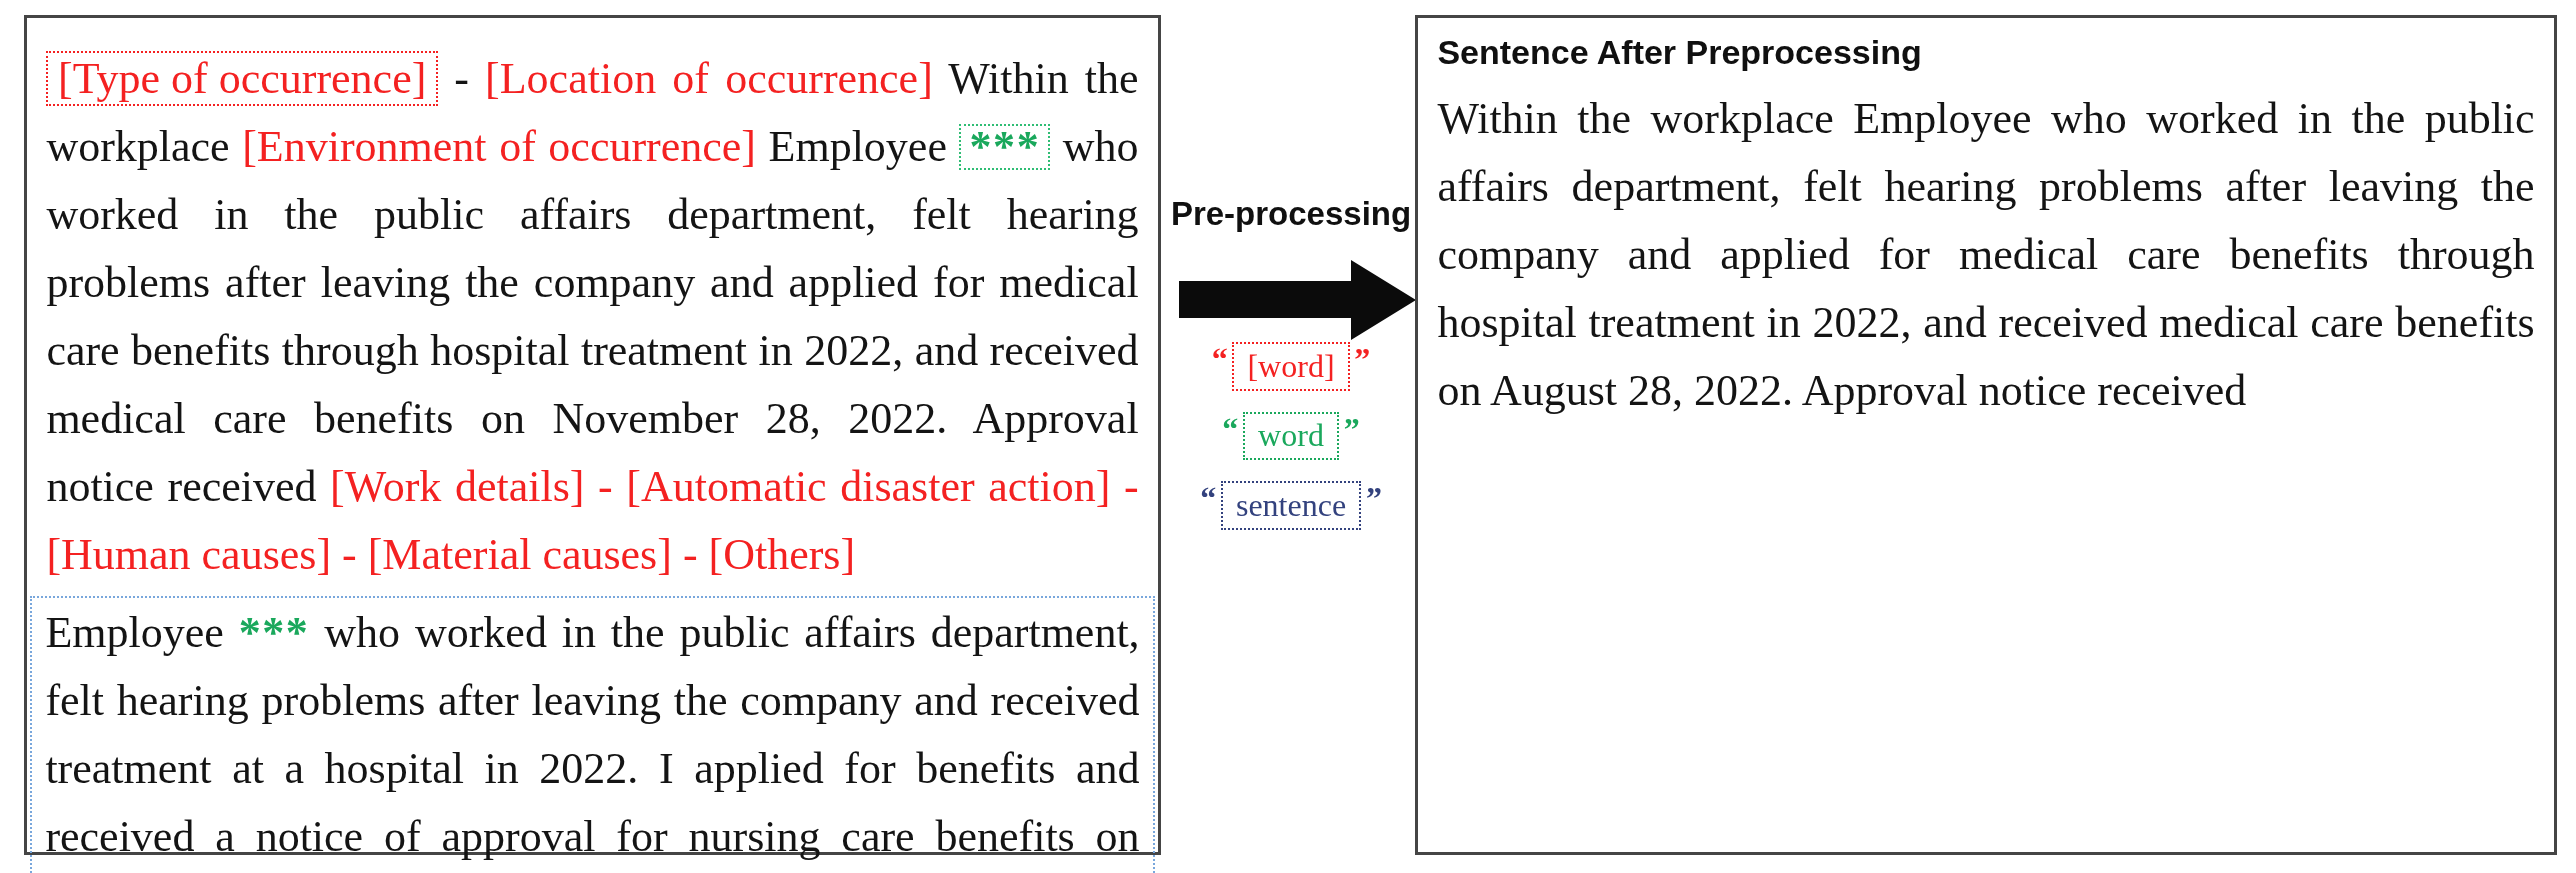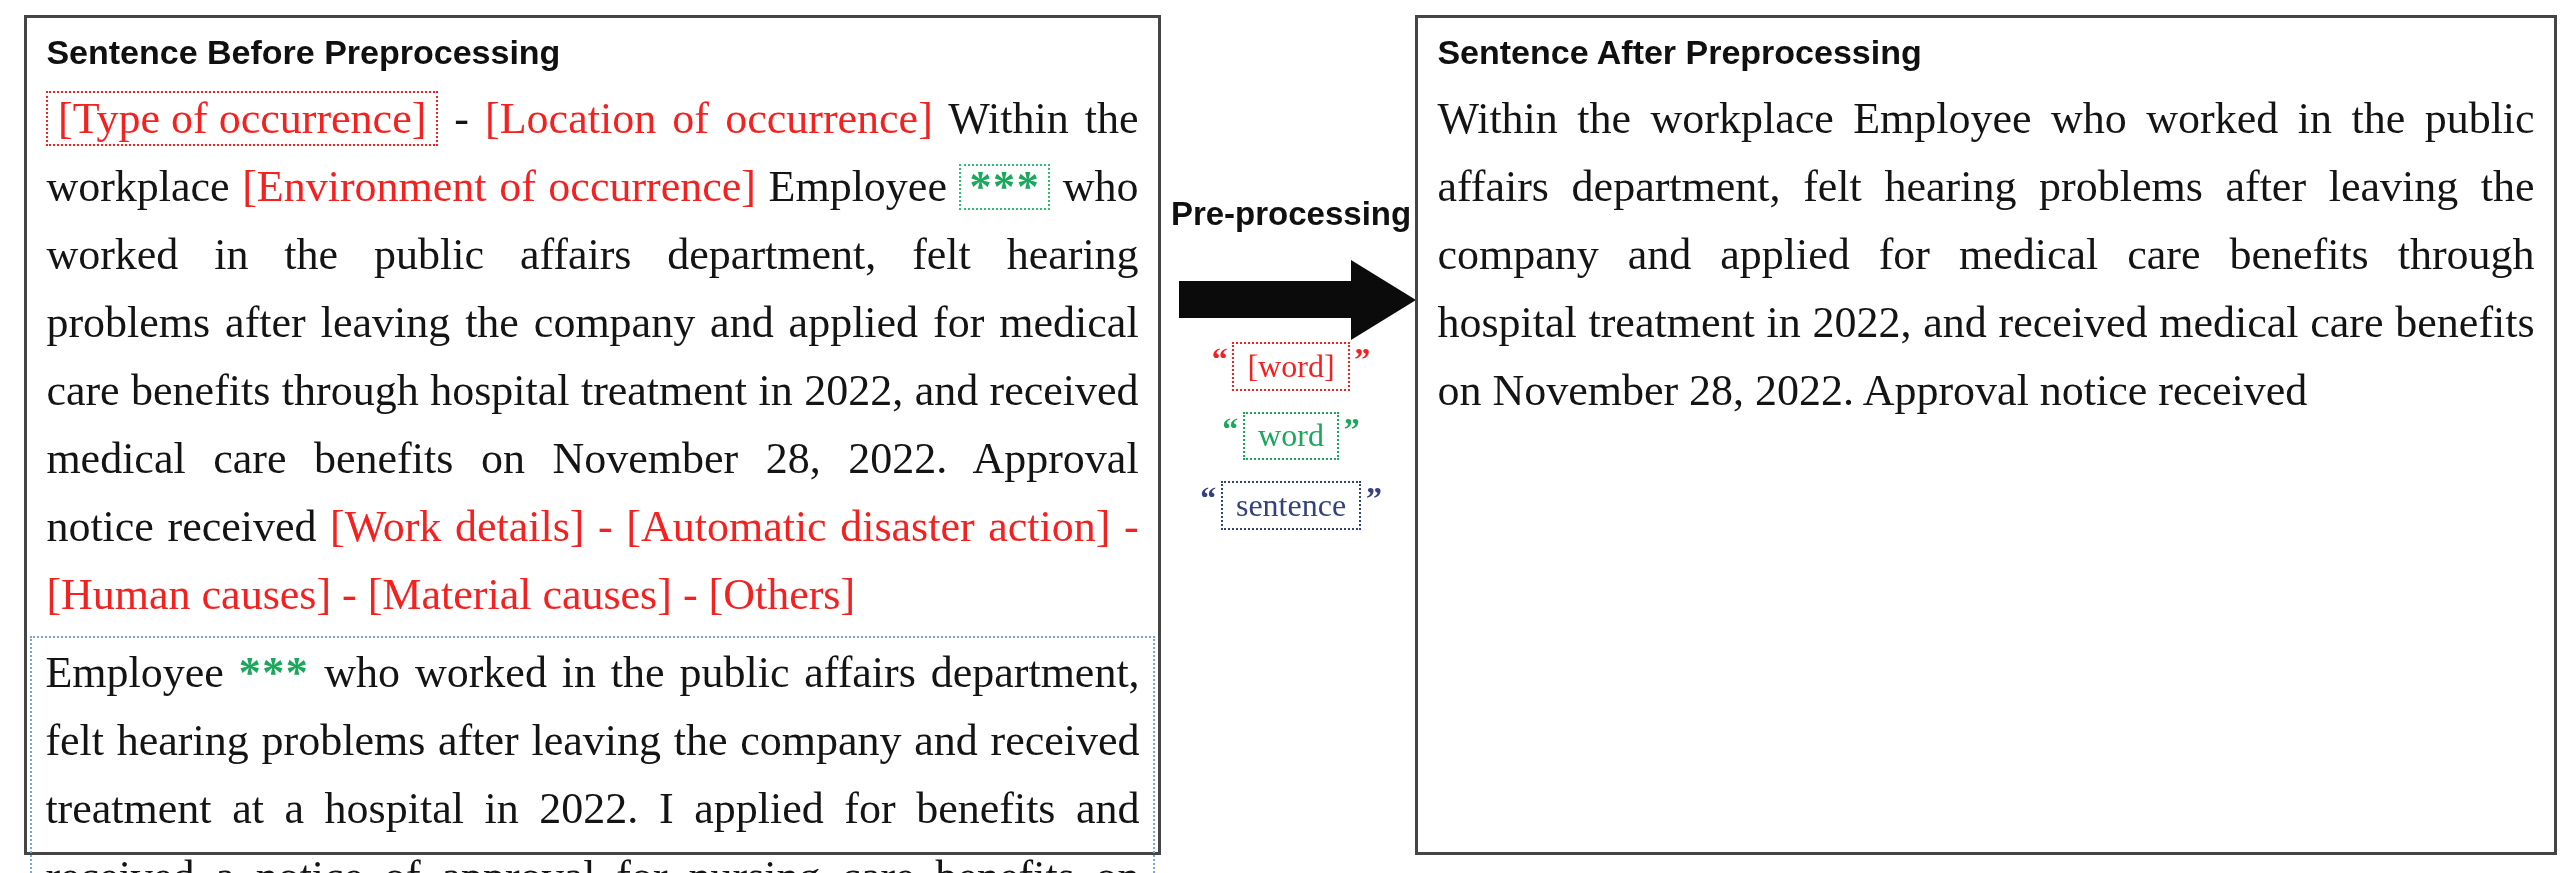--- a/index.html
+++ b/index.html
@@ -121,21 +121,20 @@
     text-align: center;
   }
   .lg-red   { color: var(--red); }
   .lg-green { color: var(--green); }
   .lg-navy  { color: var(--navy); }
 </style>
 </head>
 <body>
 
 <section class="panel panel-left">
-  <h2 class="panel-title">Sentence Before Preprocessing</h2>
   <p class="body-text"><span class="boxed-red">[Type of occurrence]</span><span> - </span><span class="seg-red">[Location of occurrence]</span><span> Within the workplace </span><span class="seg-red">[Environment of occurrence]</span><span> Employee </span><span class="boxed-green">***</span><span> who worked in the public affairs department, felt hearing problems after leaving the company and applied for medical care benefits through hospital treatment in 2022, and received medical care benefits on November 28, 2022. Approval notice received </span><span class="seg-red">[Work details] - [Automatic disaster action] - [Human causes] - [Material causes] - [Others]</span></p>
   <div class="blue-box">
     <p class="body-text"><span>Employee </span><span class="seg-green">***</span><span> who worked in the public affairs department, felt hearing problems after leaving the company and received treatment at a hospital in 2022. I applied for benefits and received a notice of approval for nursing care benefits on November 28, 2022.</span></p>
   </div>
 </section>
 
 <div class="middle">
   <div class="process-label">Pre-processing</div>
   <div class="arrow-shaft"></div>
   <div class="arrow-head"></div>
@@ -153,15 +152,15 @@
     <div class="legend-item lg-navy">
       <span class="legend-quote">“</span>
       <span class="legend-box">sentence</span>
       <span class="legend-quote">”</span>
     </div>
   </div>
 </div>
 
 <section class="panel panel-right">
   <h2 class="panel-title">Sentence After Preprocessing</h2>
-  <p class="body-text">Within the workplace Employee who worked in the public affairs department, felt hearing problems after leaving the company and applied for medical care benefits through hospital treatment in 2022, and received medical care benefits on November 28, 2022. Approval notice received</p>
+  <p class="body-text">Within the workplace Employee who worked in the public affairs department, felt hearing problems after leaving the company and applied for medical care benefits through hospital treatment in 2022, and received medical care benefits on August 28, 2022. Approval notice received</p>
 </section>
 
 
 </body></html>

